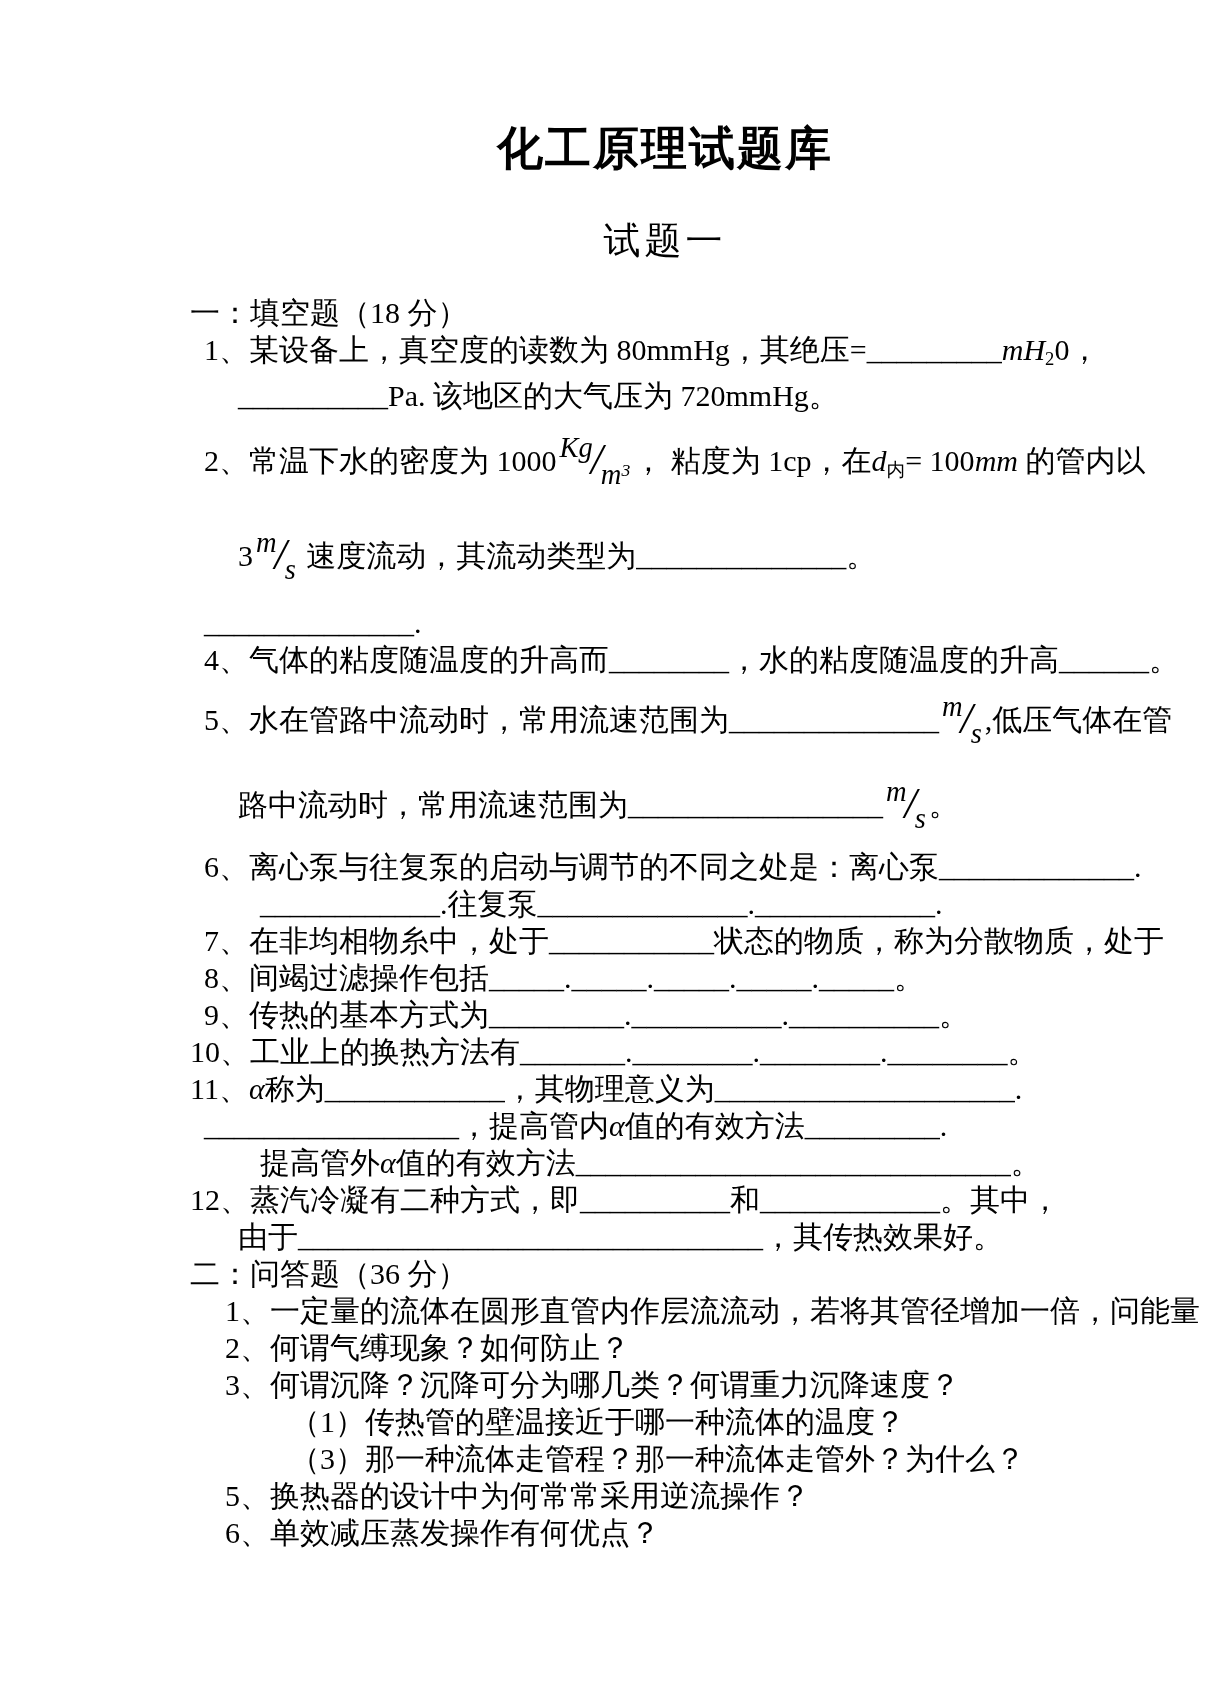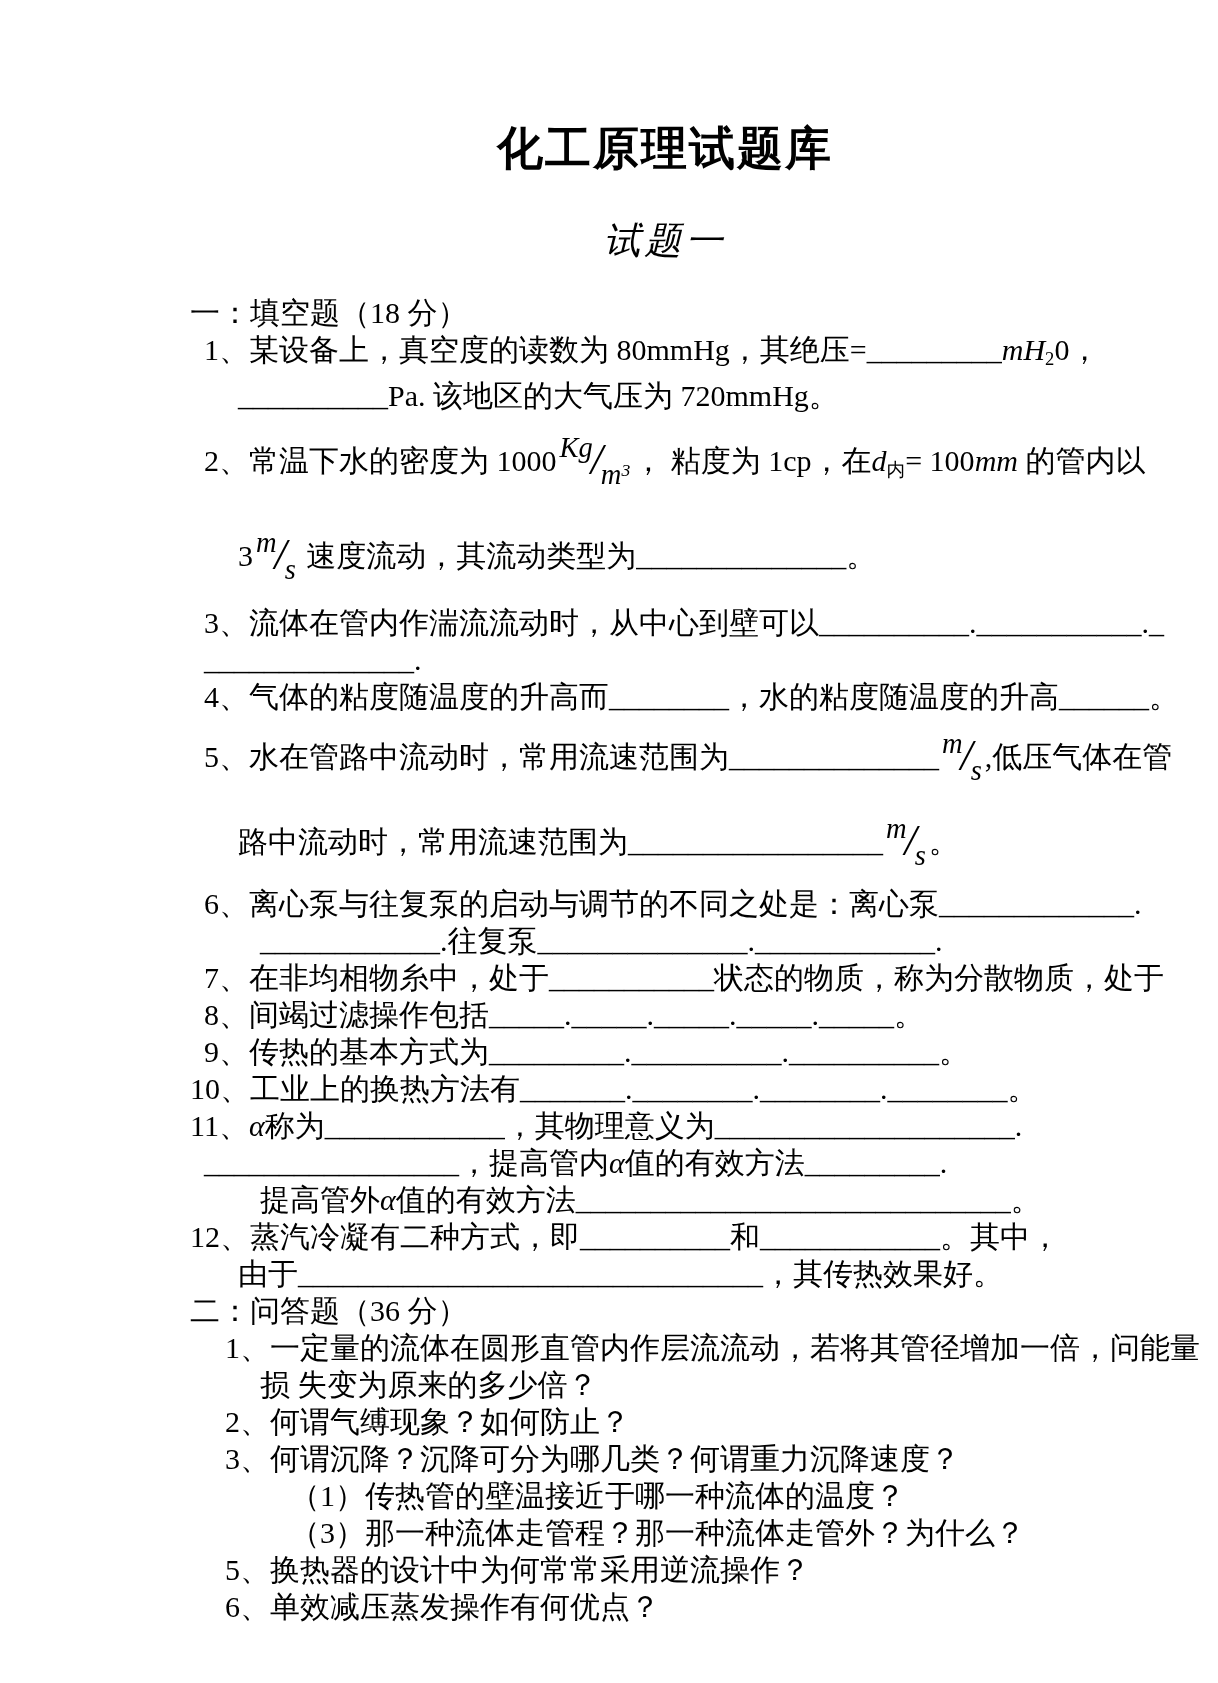--- a/index.html
+++ b/index.html
@@ -9,21 +9,20 @@
     font-family:"Liberation Serif","DejaVu Serif",serif;
   }
   .title{
     font-family:"Liberation Sans","DejaVu Sans",sans-serif;
     font-size:46px;font-weight:bold;text-align:center;margin:0 0 36px 0;
     letter-spacing:2px;
   }
   .subtitle{
     font-size:37px;font-weight:normal;text-align:center;margin:0 0 28px 0;
     letter-spacing:4px;
-    font-style:italic;
   }
   .ln{font-size:30px;line-height:37px;margin:0;white-space:nowrap;}
   .tall{line-height:68px;}
   .med{line-height:58px;}
   .h{margin-left:0;}
   .i0{margin-left:0;}
   .i1{margin-left:14px;}
   .i2{margin-left:35px;}
   .i3{margin-left:48px;}
   .i4{margin-left:70px;}
@@ -45,21 +44,20 @@
   <h2 class="subtitle">试题一</h2>
 
   <p class="ln h">一：填空题（18 分）</p>
 
   <p class="ln i1"><span>1、某设备上，真空度的读数为 80mmHg，其绝压=_________</span><span><span class="it">mH</span><span class="sb">2</span><span>0</span></span><span>，</span></p>
   <p class="ln i3">__________Pa. 该地区的大气压为 720mmHg。</p>
 
   <p class="ln i1 tall"><span>2、常温下水的密度为 1000</span><span class="frac"><span class="fn">Kg</span><span class="fsl">/</span><span class="fd"><span>m</span><span class="sp">3</span></span></span><span>， 粘度为 1cp，在</span><span class="it">d</span><span class="sb">内</span><span>= 100</span><span class="it">mm</span><span> 的管内以</span></p>
   <p class="ln i3 tall"><span>3</span><span class="frac"><span class="fn">m</span><span class="fsl">/</span><span class="fd">s</span></span><span> 速度流动，其流动类型为______________。</span></p>
 
-  <p class="ln i1">3、流体在管内作湍流流动时，从中心到壁可以__________.___________._</p>
   <p class="ln i1">______________.</p>
 
   <p class="ln i1">4、气体的粘度随温度的升高而________，水的粘度随温度的升高______。</p>
 
   <p class="ln i1 med"><span>5、水在管路中流动时，常用流速范围为______________</span><span class="frac"><span class="fn">m</span><span class="fsl">/</span><span class="fd">s</span></span><span>,低压气体在管</span></p>
   <p class="ln i3 med"><span>路中流动时，常用流速范围为_________________</span><span class="frac"><span class="fn">m</span><span class="fsl">/</span><span class="fd">s</span></span><span>。</span></p>
 
   <p class="ln i1">6、离心泵与往复泵的启动与调节的不同之处是：离心泵_____________.</p>
   <p class="ln i4">____________.往复泵______________.____________.</p>
 
@@ -71,21 +69,20 @@
 
   <p class="ln i0"><span>11、</span><span class="it">α</span><span>称为____________，其物理意义为____________________.</span></p>
   <p class="ln i1"><span>_________________，提高管内</span><span class="it">α</span><span>值的有效方法_________.</span></p>
   <p class="ln i4"><span>提高管外</span><span class="it">α</span><span>值的有效方法_____________________________。</span></p>
 
   <p class="ln i0">12、蒸汽冷凝有二种方式，即__________和____________。其中，</p>
   <p class="ln i3">由于_______________________________，其传热效果好。</p>
 
   <p class="ln h">二：问答题（36 分）</p>
   <p class="ln i2">1、一定量的流体在圆形直管内作层流流动，若将其管径增加一倍，问能量</p>
-  <p class="ln i4">损 失变为原来的多少倍？</p>
   <p class="ln i2">2、何谓气缚现象？如何防止？</p>
   <p class="ln i2">3、何谓沉降？沉降可分为哪几类？何谓重力沉降速度？</p>
   <p class="ln i5">（1）传热管的壁温接近于哪一种流体的温度？</p>
   <p class="ln i5">（3）那一种流体走管程？那一种流体走管外？为什么？</p>
   <p class="ln i2">5、换热器的设计中为何常常采用逆流操作？</p>
   <p class="ln i2">6、单效减压蒸发操作有何优点？</p>
 
 </div>
 
 </body></html>

